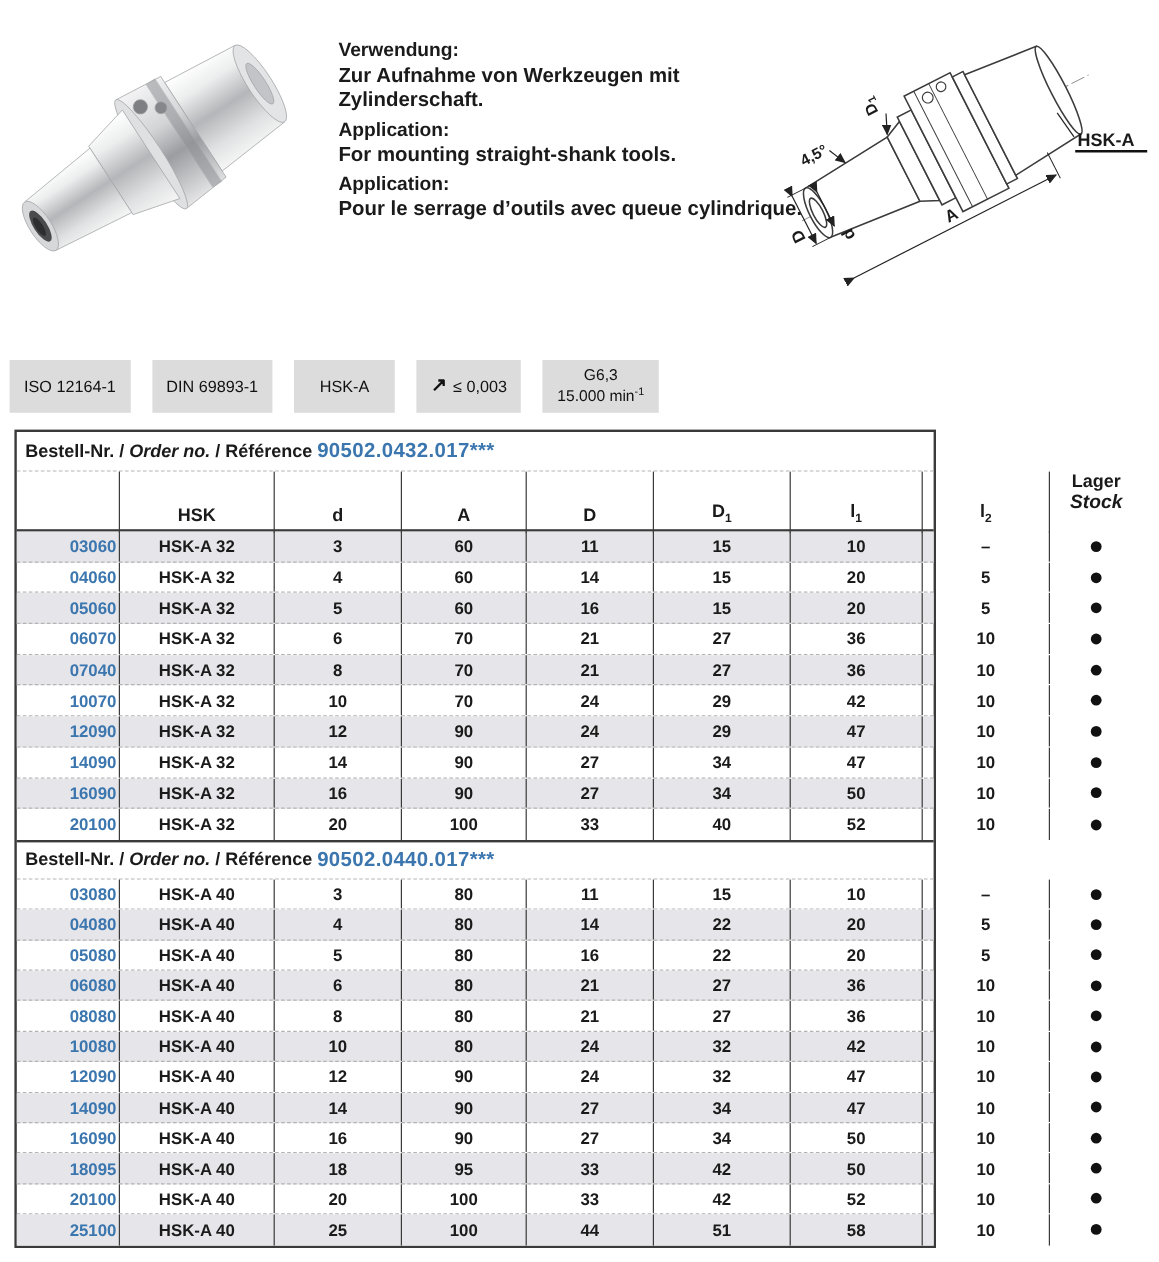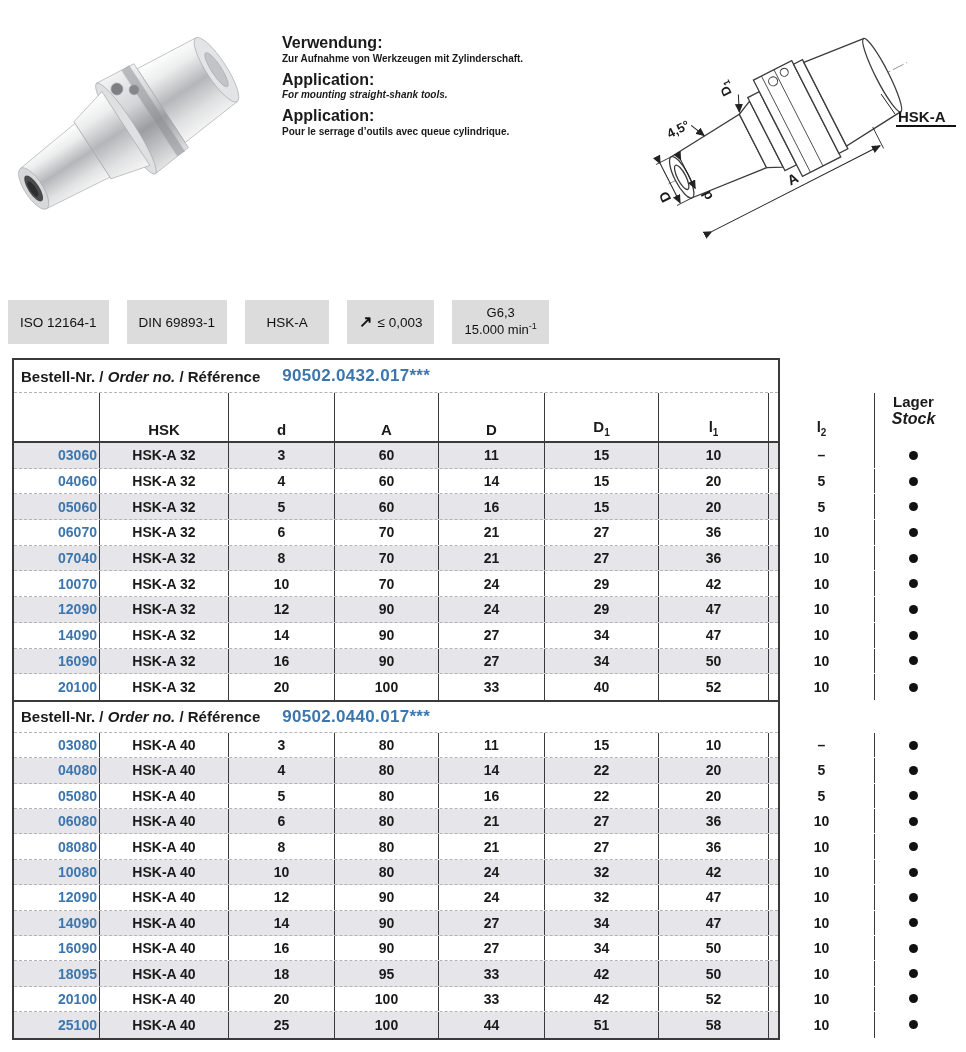--- a/index.html
+++ b/index.html
@@ -13,43 +13,43 @@
   html,body{background:#fff;}
   body{font-family:"Liberation Sans", sans-serif;color:#1a1a1a;}
   .page{position:relative;width:966px;height:1052px;background:#fff;overflow:hidden;}
 
   
   .photo{position:absolute;left:6px;top:8px;}
 
   
   .usage{position:absolute;left:282px;top:33px;width:400px;line-height:1.22;}
   .usage .h{font-size:16px;font-weight:bold;}
-  .usage .b{font-size:10px;font-weight:bold;margin-bottom:5px;}
-  .usage .it{font-style:italic;}
+  .usage .b{font-size:17px;font-weight:bold;margin-bottom:5px;}
+  .usage .it{}
 
   
   .drawing{position:absolute;left:650px;top:10px;}
   .drawing text{font-family:"Liberation Sans", sans-serif;font-weight:bold;fill:#1a1a1a;}
 
   
   .badges{position:absolute;left:8px;top:300px;display:flex;gap:18px;}
   .badge{min-width:84px;height:44px;background:var(--badge);display:flex;flex-direction:column;
          align-items:center;justify-content:center;padding:0 12px;font-size:13.5px;font-weight:normal;color:#111;}
   .badge .row{display:flex;align-items:center;gap:5px;white-space:nowrap;}
   .badge .arrow{font-size:16px;font-weight:bold;line-height:1;}
   .badge .l2{font-size:13px;line-height:1.25;text-align:center;white-space:nowrap;}
   .badge sup{font-size:9px;}
 
   
   .catalog{position:absolute;left:12px;top:358px;width:768px;border:2px solid var(--bdark);background:#fff;}
   .bar{height:33px;display:flex;align-items:center;padding-left:7px;border-bottom:1px dashed var(--dash);}
   .bar.second{border-top:2px solid var(--bdark);}
   .bar .lbl{font-size:15px;font-weight:bold;white-space:pre;}
   .bar .lbl.it{font-style:italic;}
-  .bar .ord{margin-left:22px;font-size:17px;font-weight:bold;color:var(--blue);letter-spacing:.3px;}
+  .bar .ord{margin-left:4px;font-size:17px;font-weight:bold;color:var(--blue);letter-spacing:.3px;}
 
   .grid{display:grid;grid-template-columns:86px 129px 106px 104px 106px 114px 110px 106px 77px;}
   .colhead{border-bottom:2px solid var(--bdark);height:50px;}
   .hcell{display:flex;flex-direction:column;align-items:center;justify-content:flex-end;
          padding-bottom:6px;border-right:1px solid var(--bdark);font-size:15px;font-weight:bold;}
   .hcell.last{border-right:none;justify-content:center;padding-bottom:16px;}
   .hcell sub{font-size:10px;}
   .hsub{font-size:16px;font-style:italic;font-weight:bold;}
 
   .trow{border-bottom:1px dashed var(--dash);}

